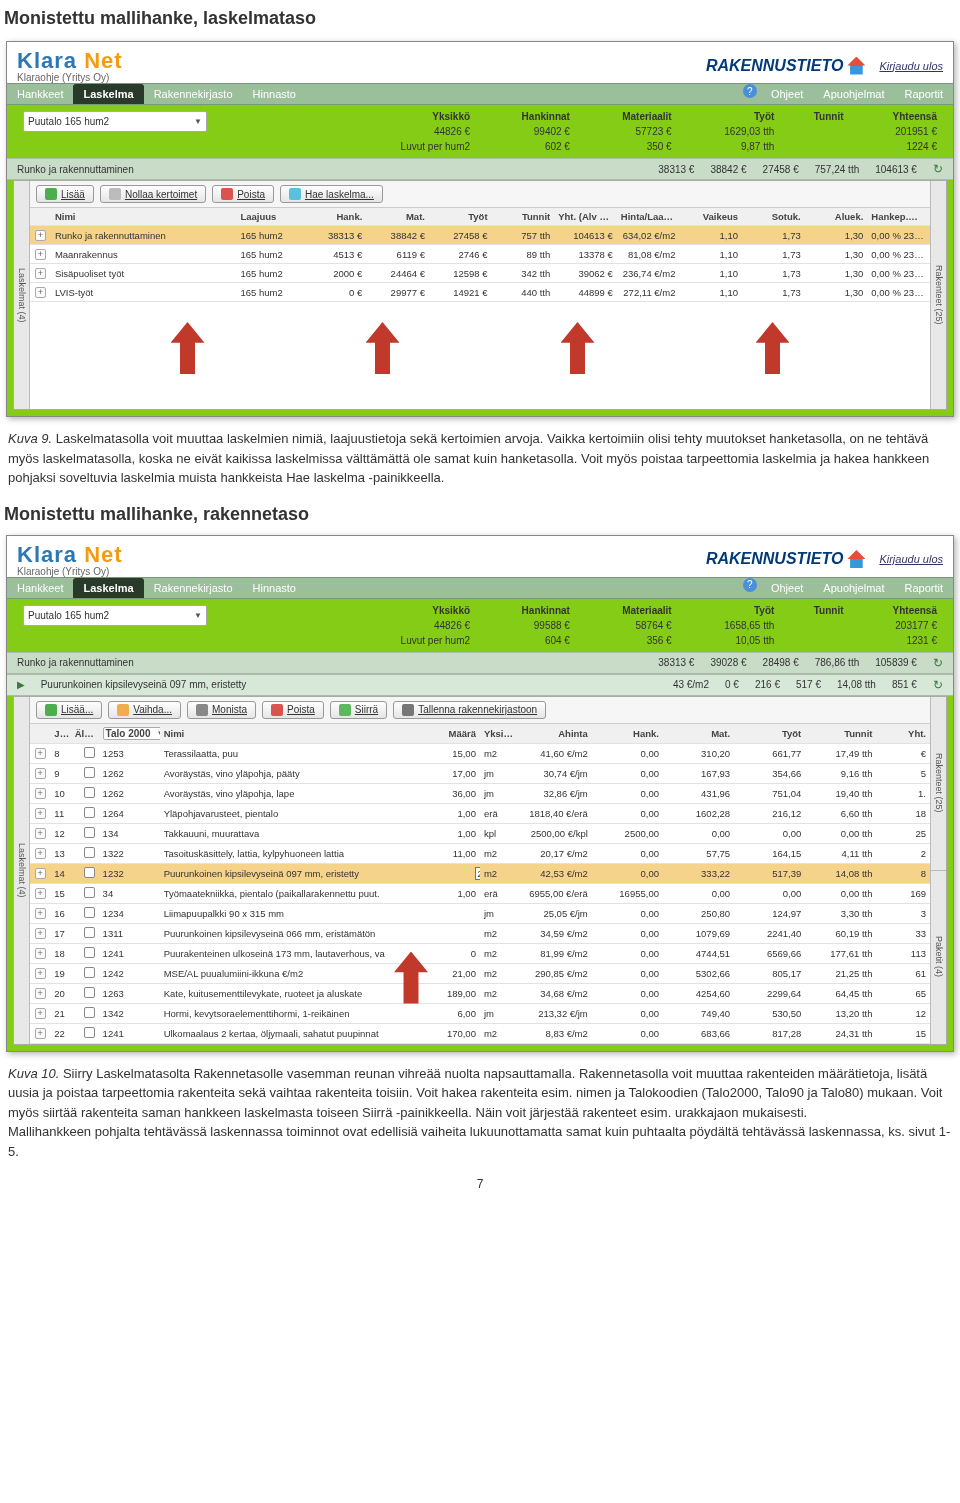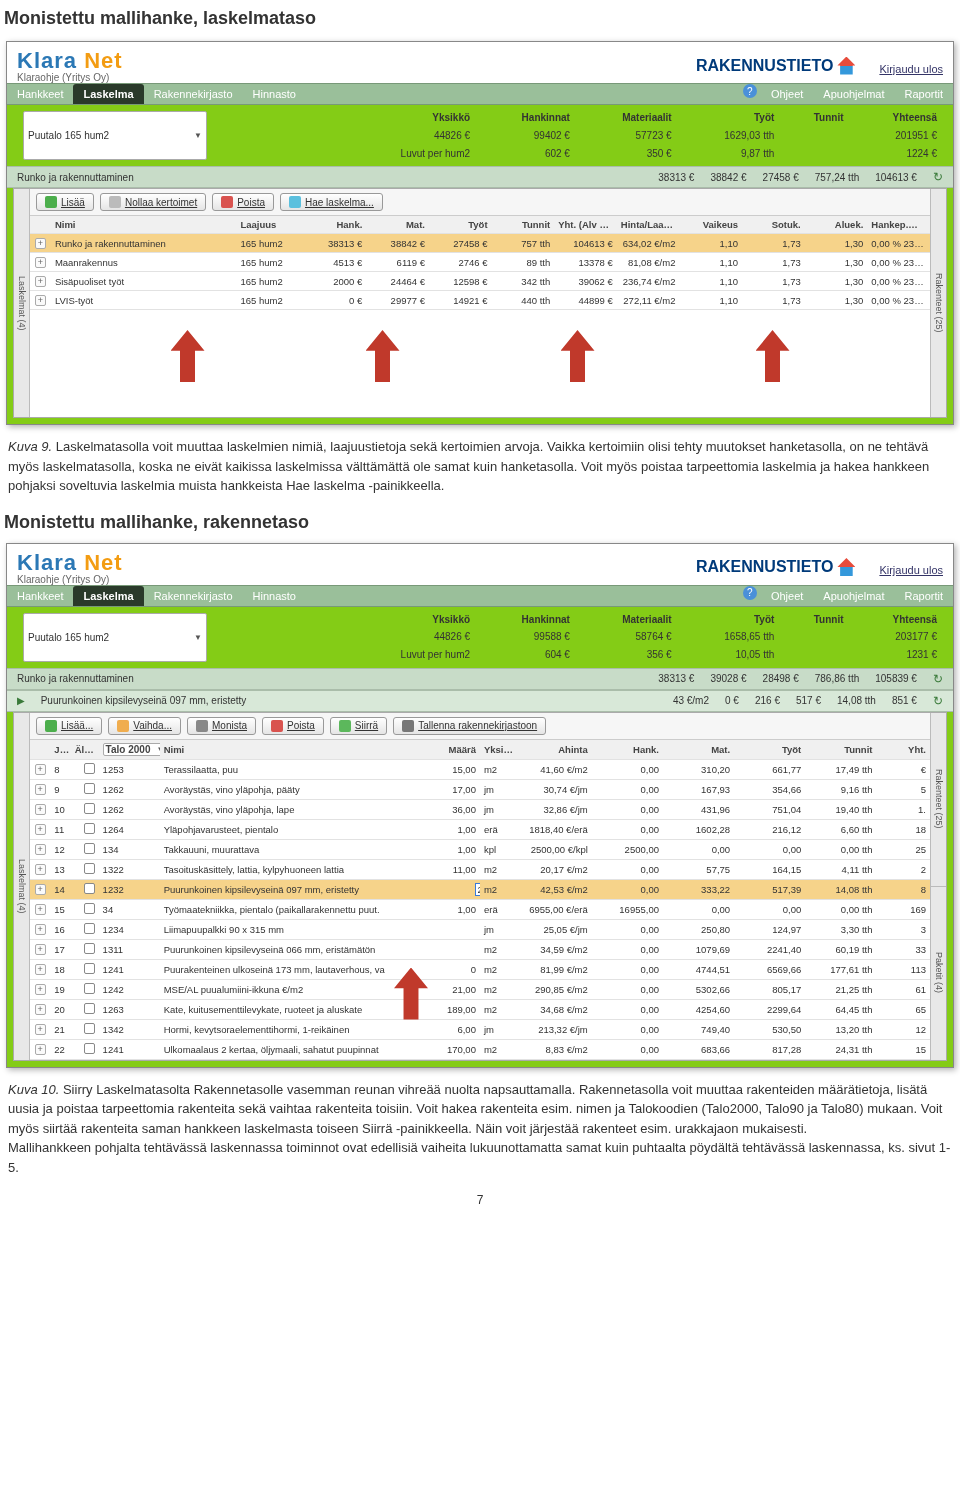--- a/index.html
+++ b/index.html
@@ -10,37 +10,37 @@
 .caption em { font-style: italic; }
 
 .app-window { border: 1px solid #888; margin: 4px 6px; box-shadow: 2px 2px 6px rgba(0,0,0,0.3); }
 .app-body { background: #84cc16; padding-bottom: 6px; }
 
 .brand-row { display: flex; justify-content: space-between; align-items: center; padding: 6px 10px 0 10px; background: #fff; }
 .brand-left { display: flex; flex-direction: column; }
 .brand-klara { font-size: 22px; font-weight: bold; letter-spacing: 1px; }
 .brand-klara .k { color: #2b78b5; } .brand-klara .n { color: #f39c12; }
 .brand-sub { font-size: 10px; color: #666; margin-top: -2px; }
-.brand-right { display: flex; align-items: flex-end; gap: 24px; }
+.brand-right { display: flex; align-items: center; gap: 14px; font-style: italic; }
 .rt-logo { font-size: 16px; font-weight: bold; color: #003a7a; display: flex; align-items: center; gap: 4px; }
 .rt-house { display: inline-block; width: 18px; height: 18px; background: linear-gradient(#e74c3c 0 50%, #3498db 50% 100%); clip-path: polygon(50% 0,100% 50%,85% 50%,85% 100%,15% 100%,15% 50%,0 50%); }
 .logout { font-size: 11px; color: #336; text-decoration: underline; cursor: pointer; }
 
 .navbar { display: flex; align-items: flex-start; background: #9abf9a; border-top: 1px solid #789978; border-bottom: 1px solid #789978; font-size: 11px; }
 .navbar .tab { padding: 4px 10px; color: #fff; cursor: pointer; }
 .navbar .tab.active { background: #2a3a2a; color: #fff; font-weight: bold; border-radius: 3px 3px 0 0; }
 .navbar .spacer { flex: 1; }
 .navbar .help-icon { width: 14px; height: 14px; border-radius: 50%; background: #4a90d9; color: #fff; font-size: 10px; display: inline-flex; align-items: center; justify-content: center; margin-right: 4px; }
 .navbar .rtab { padding: 4px 10px; color: #fff; cursor: pointer; }
 
 .summary { padding: 4px 10px; }
 .summary table { width: 100%; font-size: 10px; border-collapse: collapse; }
 .summary th, .summary td { text-align: right; padding: 2px 6px; white-space: nowrap; }
 .summary th.left, .summary td.left { text-align: left; }
-.proj-select { background: #fff; border: 1px solid #aaa; padding: 18px 4px; font-size: 10px; display: inline-flex; align-items: center; gap: 6px; border-radius: 2px; }
+.proj-select { background: #fff; border: 1px solid #aaa; padding: 4px 4px; font-size: 10px; display: inline-flex; align-items: center; gap: 6px; border-radius: 2px; }
 .proj-select .v { width: 160px; }
 .tri { font-size: 8px; color: #555; }
 
 .crumb-bar { display: flex; align-items: center; background: #c8dcc8; padding: 3px 10px; font-size: 10px; border-top: 1px solid #aabdaa; border-bottom: 1px solid #aabdaa; gap: 16px; }
 .crumb-bar .refresh { color: #3a7a3a; font-size: 12px; }
 
 .workarea { position: relative; display: flex; background: #fff; margin: 0 6px; border: 1px solid #aaa; min-height: 230px; }
 .vtab { width: 16px; background: #e8e8e8; border-right: 1px solid #bbb; display: flex; align-items: center; justify-content: center; writing-mode: vertical-rl; font-size: 9px; color: #555; cursor: pointer; }
 .vtab.right { border-left: 1px solid #bbb; border-right: none; }
 .main-col { flex: 1; display: flex; flex-direction: column; }

